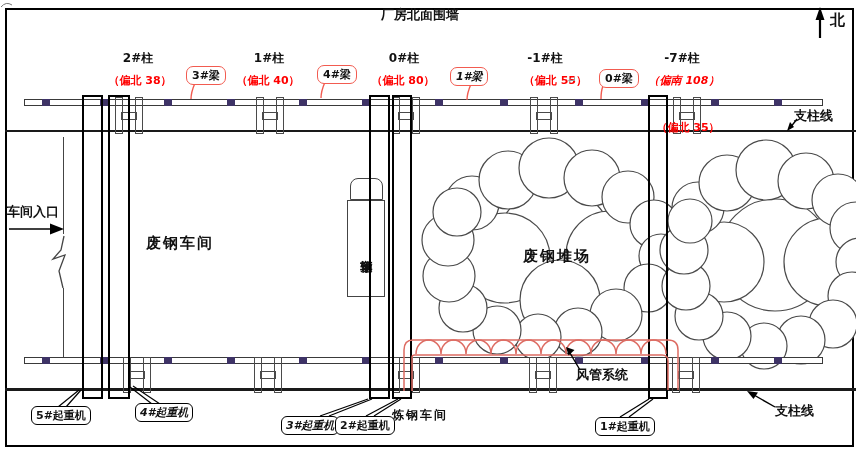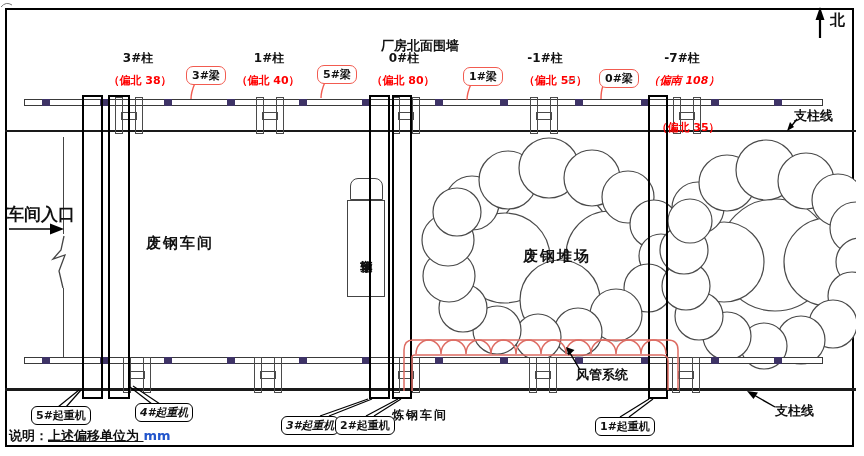--- a/index.html
+++ b/index.html
@@ -43,21 +43,21 @@
   #note .unit{color:#2255cc;}
   #ret-mark{left:568px;top:74px;color:#999;font-size:11px;z-index:7;font-weight:normal;}
 </style>
 </head>
 <body>
 
 <div id="stage">
 
   <div id="frame" class="abs"></div>
 
-  <div class="abs lbl" style="left:330px;top:6px;width:180px;text-align:center;font-size:13px;margin-top:31px;">厂房北面围墙</div>
+  <div class="abs lbl" style="left:330px;top:6px;width:180px;text-align:center;font-size:13px;">厂房北面围墙</div>
   <div class="abs lbl" style="left:830px;top:11px;font-size:15px;">北</div>
 
   <div class="abs supline" style="top:130px;height:2px;"></div>
   <div class="abs supline" style="top:388px;height:2.5px;"></div>
 
   <svg id="svg-clouds" width="851" height="256" viewBox="5 133 851 256">
     <g fill="#fff" stroke="#4a4a4a" stroke-width="1.2">
 
       <circle cx="555" cy="245" r="58"></circle>
         <circle cx="505" cy="258" r="45"></circle>
@@ -221,55 +221,54 @@
         <line x1="160" y1="404" x2="133" y2="386"></line>
       <line x1="320" y1="416" x2="368" y2="399"></line>
         <line x1="329" y1="416" x2="372" y2="399"></line>
       <line x1="366" y1="416" x2="398" y2="399"></line>
         <line x1="374" y1="416" x2="401" y2="399"></line>
       <line x1="620" y1="417" x2="649" y2="399"></line>
         <line x1="629" y1="417" x2="653" y2="399"></line>
     </g>
   </svg>
 
-  <div class="abs lbl colname" style="left:93px;">3#柱</div>
+  <div class="abs lbl colname" style="left:93px;">2#柱</div>
   <div class="abs lbl colname" style="left:224px;">1#柱</div>
   <div class="abs lbl colname" style="left:359px;">0#柱</div>
   <div class="abs lbl colname" style="left:500px;">-1#柱</div>
   <div class="abs lbl colname" style="left:637px;">-7#柱</div>
 
   <div class="abs lbl redoff" style="left:95px;">（偏北 38）</div>
   <div class="abs lbl redoff" style="left:223px;">（偏北 40）</div>
   <div class="abs lbl redoff" style="left:358px;">（偏北 80）</div>
   <div class="abs lbl redoff" style="left:497px;text-align:right;">（偏北 55）</div>
   <div class="abs lbl redoff" style="left:639px;font-style:italic;">（偏南 108）</div>
   <div class="abs lbl redoff" style="left:643px;top:120px;">（偏北 35）</div>
   <div class="abs" id="ret-mark">↵</div>
 
   <div class="abs bubble-red" style="left:186px;top:66px;">3#梁</div>
-  <div class="abs bubble-red" style="left:317px;top:65px;">5#梁</div>
-  <div class="abs bubble-red" style="left:463px;top:67px;">1#梁</div>
+  <div class="abs bubble-red" style="left:317px;top:65px;">4#梁</div>
+  <div class="abs bubble-red" style="left:450px;top:67px;font-style:italic;">1#梁</div>
   <div class="abs bubble-red" style="left:599px;top:69px;">0#梁</div>
 
   <div class="abs lbl" style="left:794px;top:107px;font-size:13px;">支柱线</div>
   <div class="abs lbl" style="left:775px;top:402px;font-size:13px;">支柱线</div>
 
-  <div class="abs lbl" style="left:7px;top:203px;font-size:17px;">车间入口</div>
+  <div class="abs lbl" style="left:7px;top:203px;font-size:13px;">车间入口</div>
   <div class="abs lbl big" style="left:146px;top:234px;">废钢车间</div>
   <div class="abs lbl big" style="left:523px;top:247px;z-index:7;">废钢堆场</div>
   <div class="abs lbl big" style="left:392px;top:407px;font-size:12px;">炼钢车间</div>
   <div class="abs lbl" style="left:576px;top:366px;font-size:13px;">风管系统</div>
 
   <div class="abs bubble-blk" style="left:31px;top:406px;">5#起重机</div>
   <div class="abs bubble-blk" style="left:135px;top:403px;font-style:italic;">4#起重机</div>
   <div class="abs bubble-blk" style="left:281px;top:416px;font-style:italic;">3#起重机</div>
   <div class="abs bubble-blk" style="left:335px;top:416px;">2#起重机</div>
   <div class="abs bubble-blk" style="left:595px;top:417px;">1#起重机</div>
 
-  <div class="abs" id="note"><span>说明：</span><span class="u">上述偏移单位为 </span><span class="unit">mm</span></div>
 
 <div class="abs stop" style="left: 42px; top: 99px;"></div>
     <div class="abs stop" style="left: 100px; top: 99px;"></div>
     <div class="abs stop" style="left: 164px; top: 99px;"></div>
     <div class="abs stop" style="left: 227px; top: 99px;"></div>
     <div class="abs stop" style="left: 299px; top: 99px;"></div>
     <div class="abs stop" style="left: 362px; top: 99px;"></div>
     <div class="abs stop" style="left: 435px; top: 99px;"></div>
     <div class="abs stop" style="left: 500px; top: 99px;"></div>
     <div class="abs stop" style="left: 575px; top: 99px;"></div>

